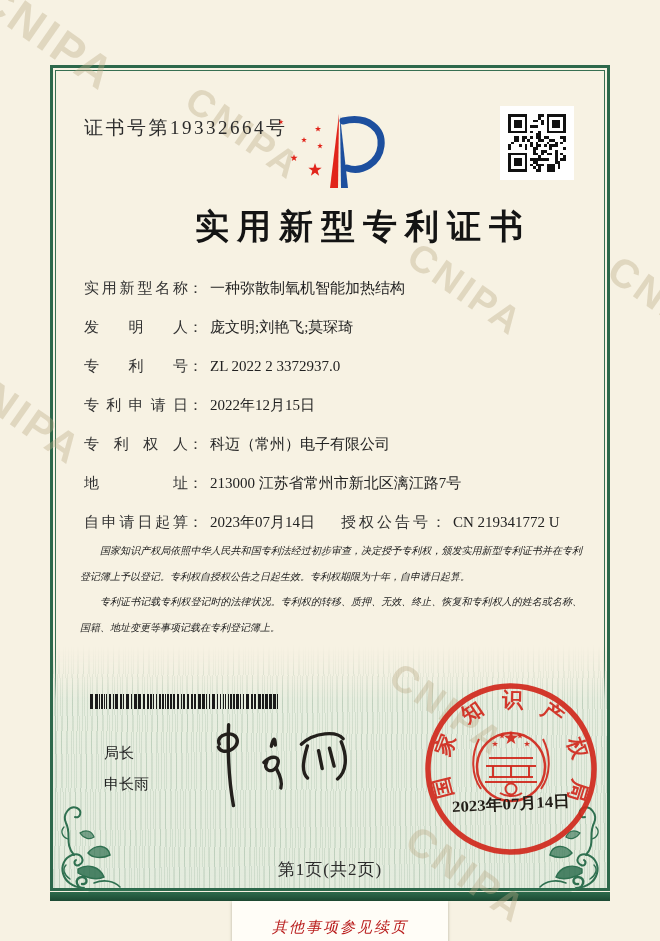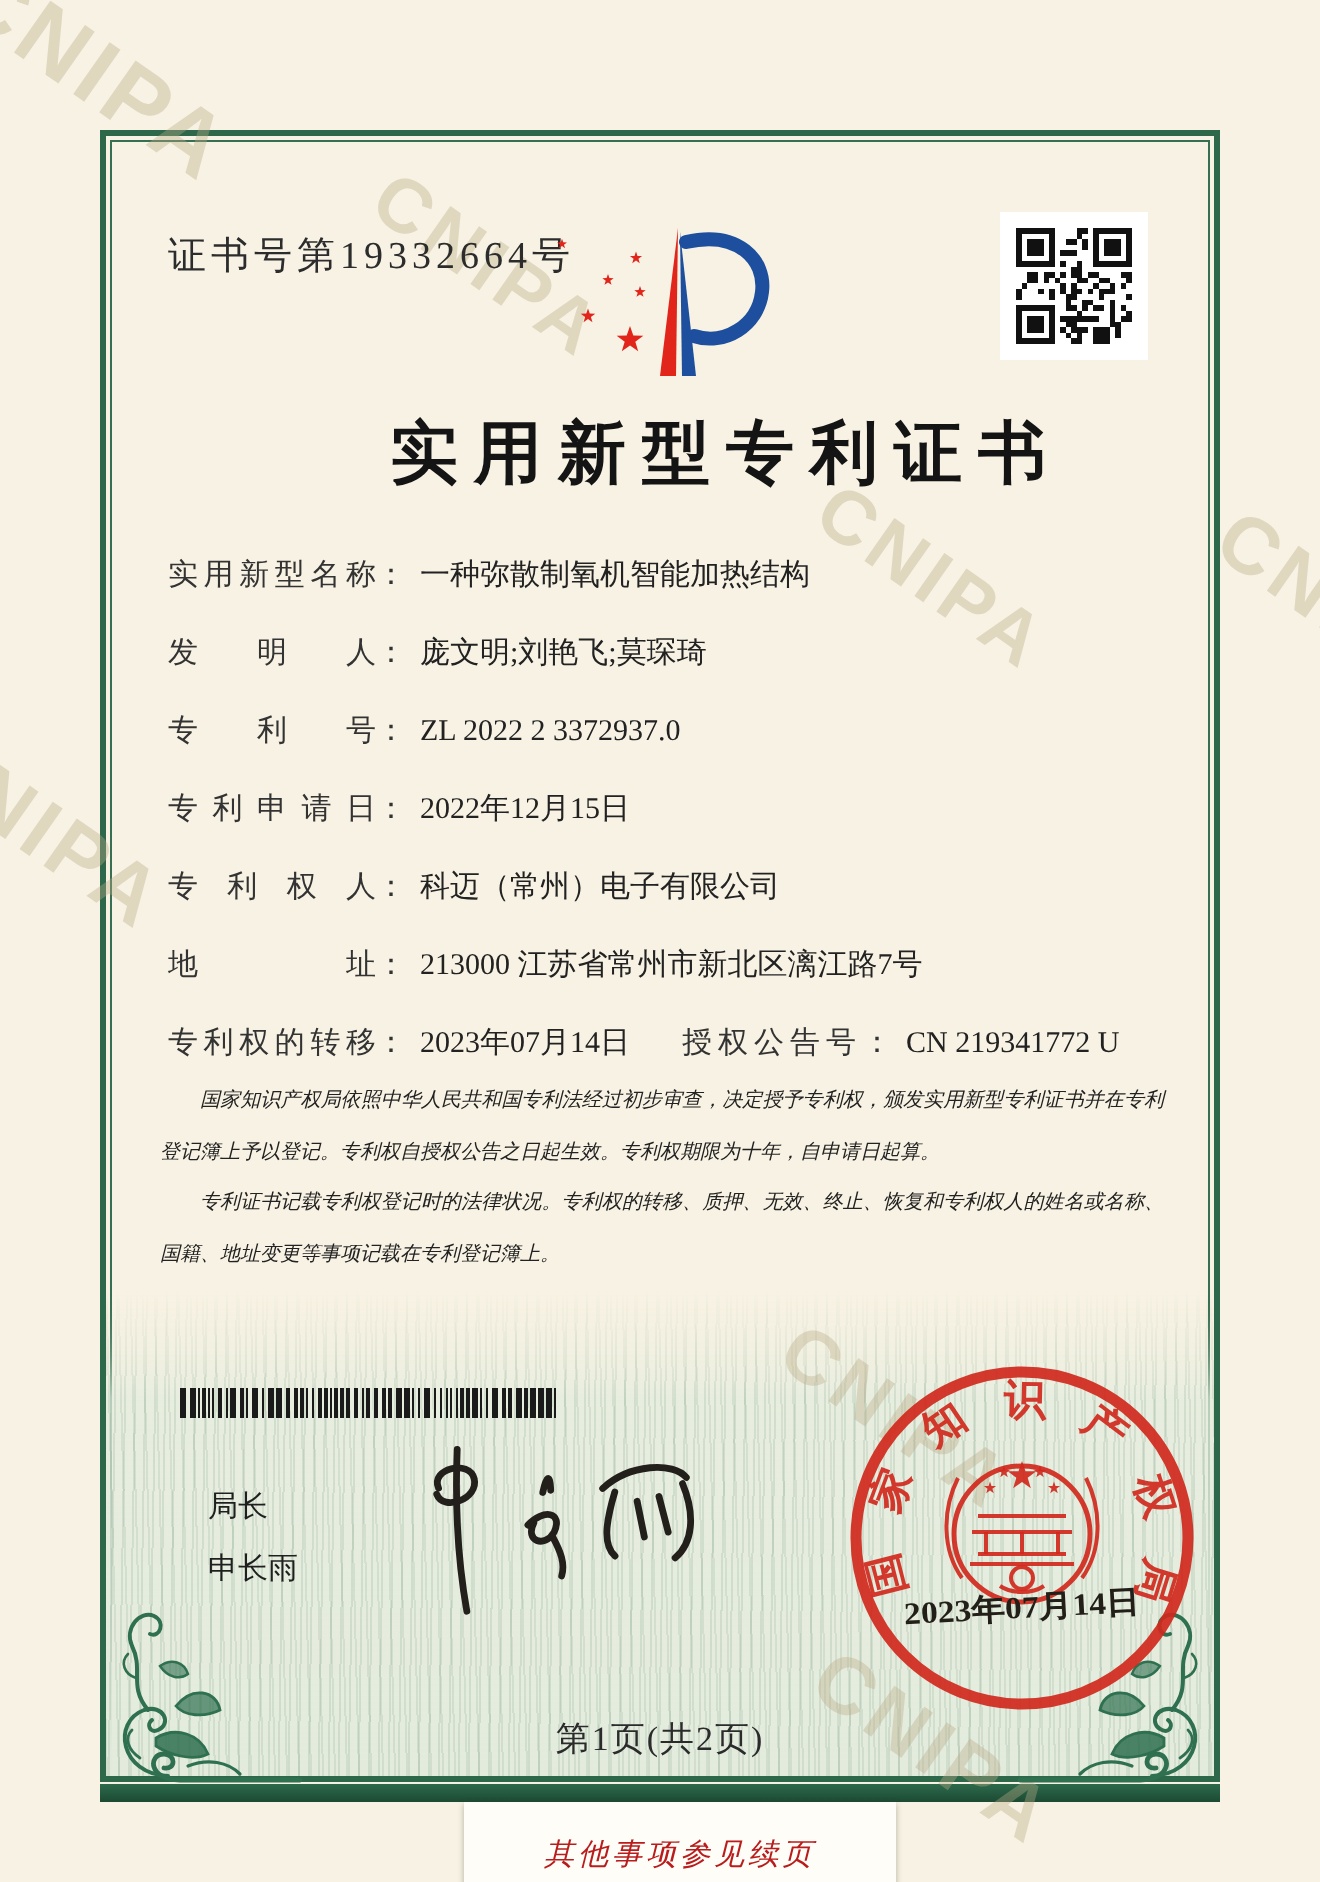--- a/index.html
+++ b/index.html
@@ -286,21 +286,21 @@
     <div class="frow">
       <span class="flabel">专利申请日</span><span class="fcolon">：</span><span class="fvalue">2022年12月15日</span>
     </div>
     <div class="frow">
       <span class="flabel">专利权人</span><span class="fcolon">：</span><span class="fvalue">科迈（常州）电子有限公司</span>
     </div>
     <div class="frow">
       <span class="flabel">地址</span><span class="fcolon">：</span><span class="fvalue">213000 江苏省常州市新北区漓江路7号</span>
     </div>
     <div class="frow">
-      <span class="flabel">专利权的转移</span><span class="fcolon">：</span><span class="fvalue">2023年07月14日</span><span class="fpair2"><span class="flabel2">授权公告号</span><span class="fcolon">：</span><span class="fvalue">CN 219341772 U</span></span>
+      <span class="flabel">自申请日起算</span><span class="fcolon">：</span><span class="fvalue">2023年07月14日</span><span class="fpair2"><span class="flabel2">授权公告号</span><span class="fcolon">：</span><span class="fvalue">CN 219341772 U</span></span>
     </div>
   </div>
 
   <div class="bodytext">
     <p>国家知识产权局依照中华人民共和国专利法经过初步审查，决定授予专利权，颁发实用新型专利证书并在专利登记簿上予以登记。专利权自授权公告之日起生效。专利权期限为十年，自申请日起算。</p>
     <p>专利证书记载专利权登记时的法律状况。专利权的转移、质押、无效、终止、恢复和专利权人的姓名或名称、国籍、地址变更等事项记载在专利登记簿上。</p>
   </div>
 
   <svg id="barcode" class="barcode" width="192" height="15">
       <rect x="0" y="0" width="3" height="15" fill="#1a1a1a"></rect>

